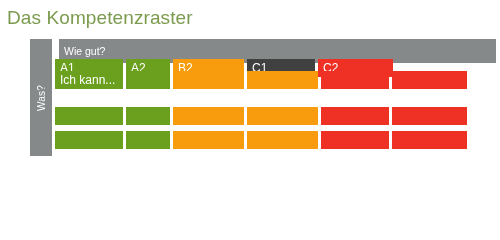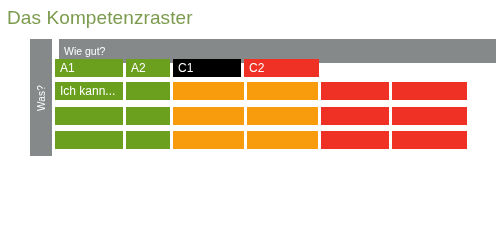--- a/index.html
+++ b/index.html
@@ -83,21 +83,21 @@
   }
 
   .grid-row {
     position: absolute;
     left: 0;
     width: 437px;
     height: 18px;
     display: flex;
   }
   .grid-row.r0 { top: 20px; }
-  .grid-row.r1 { top: 43px; }
+  .grid-row.r1 { top: 32px; }
   .grid-row.r2 { top: 68px; }
   .grid-row.r3 { top: 92px; }
 
   .cell {
     height: 18px;
     margin-right: 3px;
     position: relative;
     box-sizing: border-box;
   }
   .cell:last-child { margin-right: 0; }
@@ -135,21 +135,24 @@
       <span id="col-header-bar-label">Wie gut?</span>
     </div>
 
     <div class="grid-row r0">
       <div class="cell w-a1" style="background: rgb(107, 160, 30);">
         <span class="cell-label">A1</span>
       </div>
       <div class="cell w-a2" style="background: rgb(107, 160, 30);">
         <span class="cell-label">A2</span>
       </div>
-      <div class="cell w-c1" style="background: #000000;">
+      <div class="cell w-b2" style="background: rgb(248, 156, 14);">
+        <span class="cell-label">B2</span>
+      </div>
+      <div class="cell w-c1" style="background: #404040;">
         <span class="cell-label">C1</span>
       </div>
       <div class="cell w-c2" style="background: rgb(238, 49, 36);">
         <span class="cell-label">C2</span>
       </div>
     </div>
 
     <div class="grid-row r1">
       <div class="cell w-a1" style="background: rgb(107, 160, 30);">
         <span class="cell-label">Ich kann...</span>

